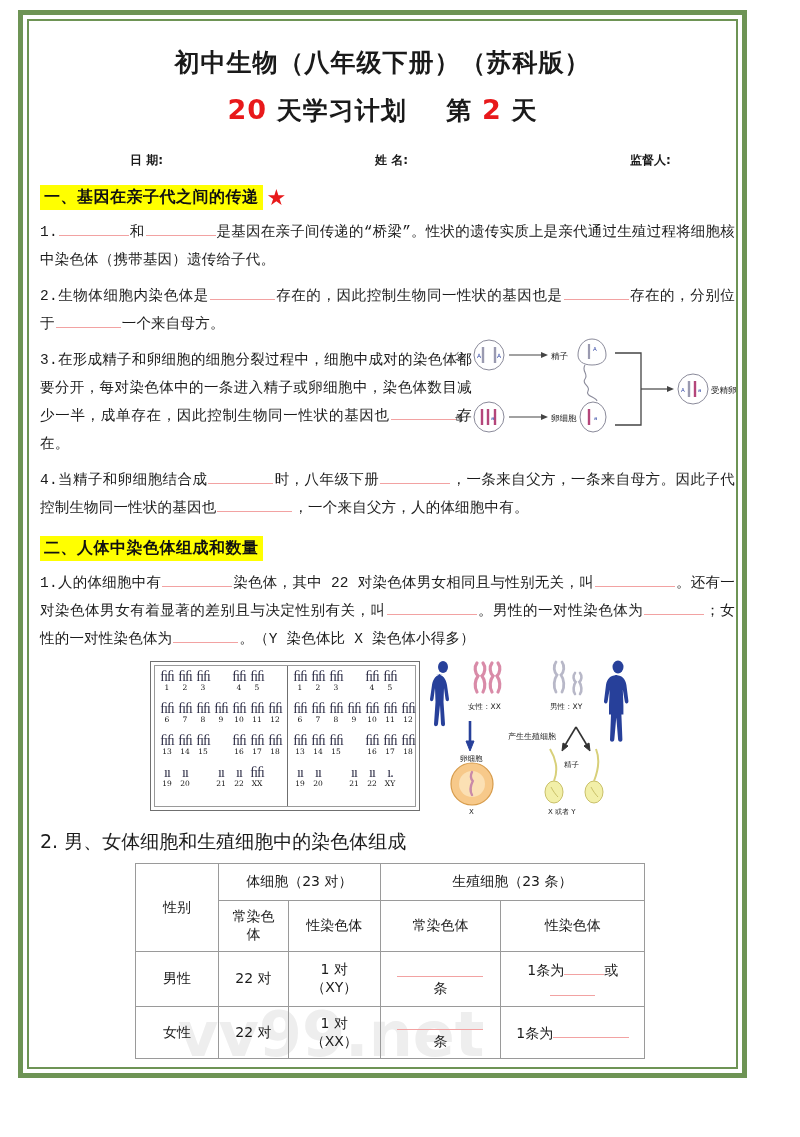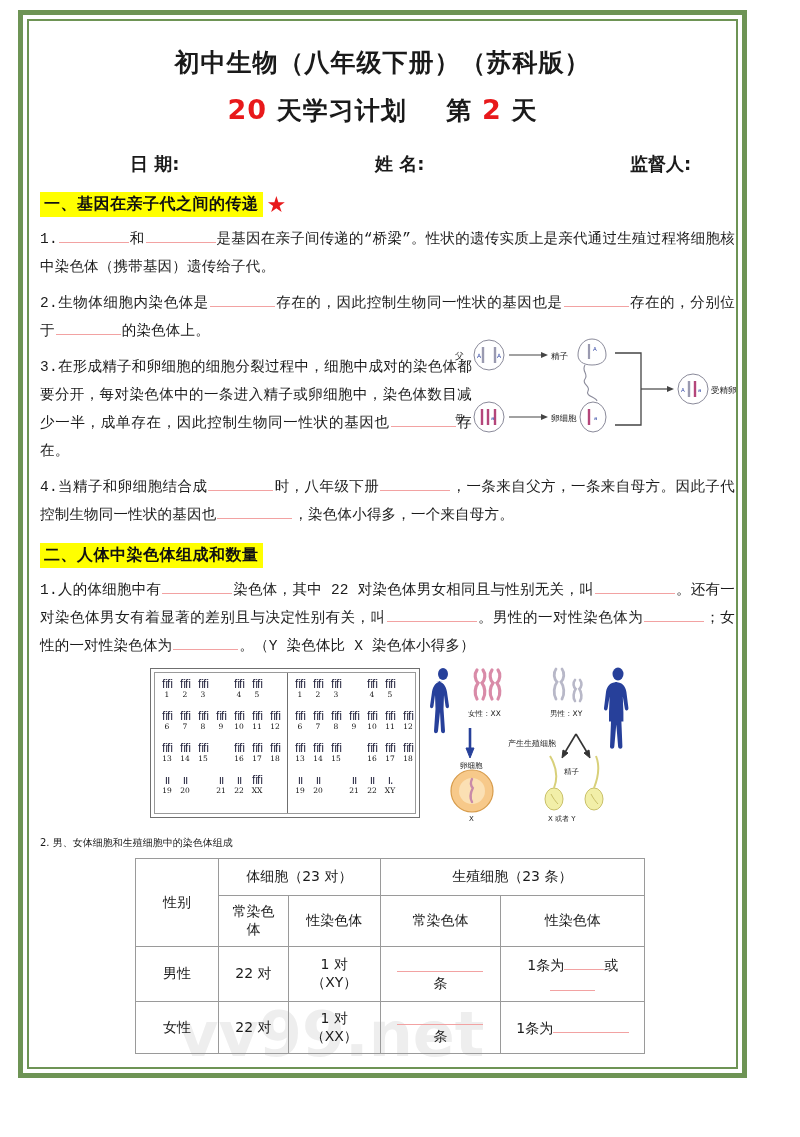--- a/index.html
+++ b/index.html
@@ -42,21 +42,21 @@
   }
   .title-2{
     text-align:center;font-size:25px;font-weight:bold;color:#1a1a1a;
     letter-spacing:1px;margin:16px 0 0 0;line-height:1.2;
   }
   .red-num{color:#e8191b;font-size:27px;font-weight:bold;}
   .sp{display:inline-block;width:20px;}
   
   .meta-row{
     display:flex;margin:26px 0 0 0;padding:0 30px 0 100px;
-    font-size:18px;font-weight:bold;color:#1a1a1a;
+    font-size:12px;font-weight:bold;color:#1a1a1a;
   }
   .meta-row .m1{width:245px;}
   .meta-row .m2{width:255px;}
   .meta-row .m3{flex:1;}
   
   .sec-head{
     margin:16px 16px 0 10px;display:flex;align-items:center;
   }
   .sec-head .hl{
     background:#ffff00;font-size:16px;font-weight:bold;color:#111;
@@ -88,26 +88,26 @@
     border:1.5px solid #6f6f6f;background:#fff;box-sizing:border-box;padding:3px;
   }
   #karyo-inner{
     width:100%;height:100%;border:1px solid #9a9a9a;box-sizing:border-box;
     display:flex;
   }
   .karyo-half{flex:1;position:relative;padding:5px 3px;box-sizing:border-box;}
   .karyo-half.left{border-right:1.2px solid #6f6f6f;}
   .krow{display:flex;justify-content:flex-start;height:32px;}
   .kcell{width:18px;text-align:center;position:relative;}
-  .kcell .chr{font-size:12px;line-height:12px;color:#2b2b44;font-family:Liberation Sans, sans-serif;letter-spacing:-1px;}
+  .kcell .chr{font-size:14px;line-height:12px;color:#2b2b44;font-family:Liberation Serif, serif;letter-spacing:-1px;}
   .kcell .num{font-size:7.5px;line-height:9px;color:#111;font-family:"DejaVu Serif","Liberation Serif",serif;}
   .kgap{width:18px;}
   #sexfig{position:absolute;left:400px;top:-2px;width:210px;height:158px;}
   
-  .sub-item{margin:10px 0 0 10px;font-size:10px;color:#1b1b1b;}
+  .sub-item{margin:10px 0 0 10px;font-size:19px;color:#1b1b1b;}
   
   table.chrom{
     margin:8px 0 0 105px;border-collapse:collapse;width:510px;
     font-size:14px;color:#1b1b1b;
   }
   table.chrom td{
     border:1px solid #9a9a9a;text-align:center;padding:7px 12px;height:22px;
     vertical-align:middle;
   }
   table.chrom td.sex-head{width:58px;}
@@ -147,29 +147,29 @@
   <div class="sec-head">
     <span class="hl">一、基因在亲子代之间的传递</span>
     <span class="star">★</span>
   </div>
 
   <div class="para">
     <span>1.</span><span class="blank b70"></span><span>和</span><span class="blank b70"></span><span>是基因在亲子间传递的“桥梁”。性状的遗传实质上是亲代通过生殖过程将细胞核中染色体（携带基因）遗传给子代。</span>
   </div>
 
   <div class="para">
-    <span>2.</span><span>生物体细胞内染色体是</span><span class="blank b65"></span><span>存在的，因此控制生物同一性状的基因也是</span><span class="blank b65"></span><span>存在的，分别位于</span><span class="blank b65"></span><span>的染色体上。</span>
+    <span>2.</span><span>生物体细胞内染色体是</span><span class="blank b65"></span><span>存在的，因此控制生物同一性状的基因也是</span><span class="blank b65"></span><span>存在的，分别位于</span><span class="blank b65"></span><span>一个来自母方。</span>
   </div>
 
   <div class="para narrow">
     <span>3.</span><span>在形成精子和卵细胞的细胞分裂过程中，细胞中成对的染色体都要分开，每对染色体中的一条进入精子或卵细胞中，染色体数目减少一半，成单存在，因此控制生物同一性状的基因也</span><span class="blank b65"></span><span>存在。</span>
   </div>
 
   <div class="para">
-    <span>4.</span><span>当精子和卵细胞结合成</span><span class="blank b65"></span><span>时，八年级下册</span><span class="blank b70"></span><span>，一条来自父方，一条来自母方。因此子代控制生物同一性状的基因也</span><span class="blank b75"></span><span>，染色体小得多，一个来自母方。</span>
+    <span>4.</span><span>当精子和卵细胞结合成</span><span class="blank b65"></span><span>时，八年级下册</span><span class="blank b70"></span><span>，一条来自父方，一条来自母方。因此子代控制生物同一性状的基因也</span><span class="blank b75"></span><span>，一个来自父方，人的体细胞中有。</span>
   </div>
 
   <div class="sec-head" style="margin-top:14px;">
     <span class="hl">二、人体中染色体组成和数量</span>
   </div>
 
   <div class="para">
     <span>1.</span><span>人的体细胞中有</span><span class="blank b70"></span><span>染色体，其中 22 对染色体男女相同且与性别无关，叫</span><span class="blank b80"></span><span>。还有一对染色体男女有着显著的差别且与决定性别有关，叫</span><span class="blank b90"></span><span>。男性的一对性染色体为</span><span class="blank b60"></span><span>；女性的一对性染色体为</span><span class="blank b65"></span><span>。（Y 染色体比 X 染色体小得多）</span>
   </div>
 

